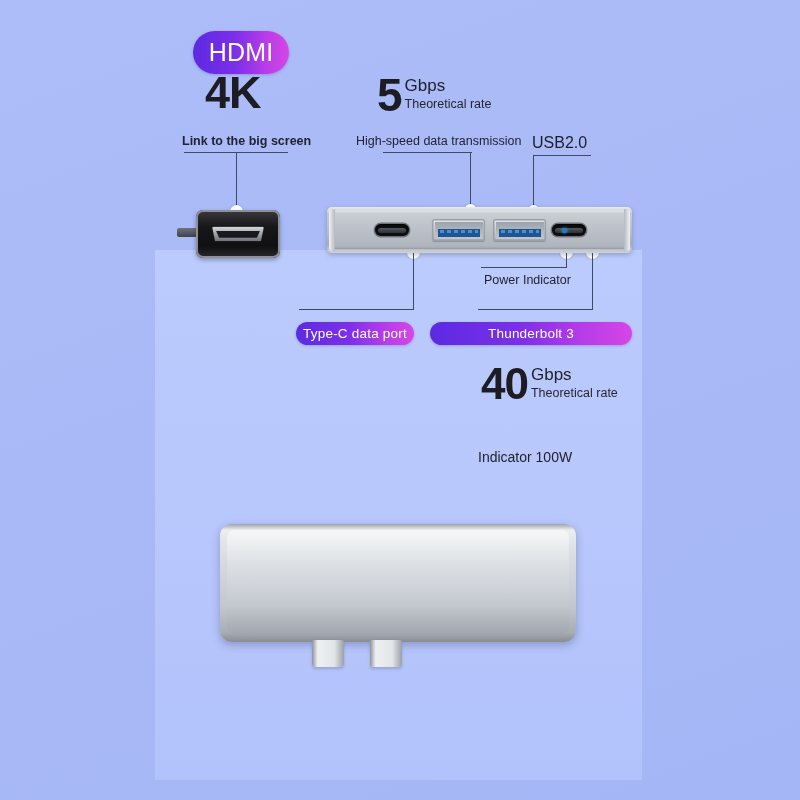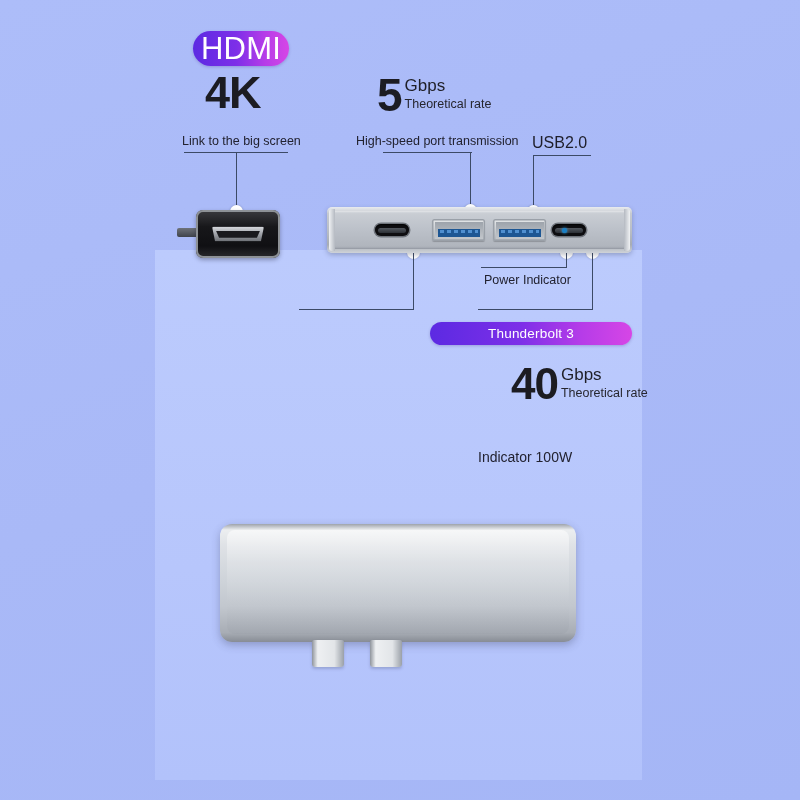--- a/index.html
+++ b/index.html
@@ -40,22 +40,22 @@
     justify-content: center;
     border-radius: 100px;
     color: #ffffff;
     background: linear-gradient(90deg, #5c2ae2 0%, #7d2fe8 45%, #b63ce8 75%, #d646e6 100%);
     box-shadow: 0 1px 3px rgba(60, 30, 120, 0.25);
     letter-spacing: 0.2px;
     white-space: nowrap;
   }
   .pill-hdmi {
     left: 193px; top: 31px;
-    width: 96px; height: 35px;
-    font-size: 31px;
+    width: 96px; height: 43px;
+    font-size: 25px;
     font-weight: 400;
   }
   .pill-usb3 {
     left: 379px; top: 31px;
     width: 104px; height: 35px;
     font-size: 25px;
     font-weight: 400;
   }
   .pill-typec {
     left: 296px; top: 322px;
@@ -76,21 +76,20 @@
   }
   .spec-num {
     font-size: 46px;
     font-weight: 700;
     color: #1c1c22;
     line-height: 0.95;
     letter-spacing: -1px;
   }
   .spec-num-40 {
     font-size: 44px;
-    margin-left: 30px;
   }
   .spec-unit-wrap {
     display: flex;
     flex-direction: column;
     margin-left: 3px;
     padding-top: 3px;
   }
   .spec-unit {
     font-size: 17px;
     color: #1f1f27;
@@ -113,21 +112,21 @@
     left: 481px; top: 363px;
   }
 
   
   .caption {
     position: absolute;
     font-size: 12.5px;
     color: #222230;
     white-space: nowrap;
   }
-  .cap-hdmi  { left: 182px; top: 134px; }
+  .cap-hdmi  { left: 182px; top: 134px; font-weight: bold; }
   .cap-usb3  { left: 356px; top: 134px; }
   .cap-usb2  { left: 532px; top: 134px; font-size: 16px; color: #1e1e2a; }
   .cap-power { left: 484px; top: 273px; }
   .cap-two   { left: 478px; top: 422px; }
   .cap-chg   { left: 478px; top: 449px; font-size: 14px; }
 
   
   .lead {
     position: absolute;
     background: #3c4a66;
@@ -339,21 +338,21 @@
 
   <div class="spec-block spec-40g">
     <div class="spec-num spec-num-40">40</div>
     <div class="spec-unit-wrap">
       <div class="spec-unit">Gbps</div>
       <div class="spec-sub">Theoretical rate</div>
     </div>
   </div>
 
   <div class="caption cap-hdmi">Link to the big screen</div>
-  <div class="caption cap-usb3">High-speed port transmission</div>
+  <div class="caption cap-usb3">High-speed data transmission</div>
   <div class="caption cap-usb2">USB2.0</div>
   <div class="caption cap-power">Power Indicator</div>
   <div class="caption cap-chg">Indicator 100W</div>
 
   <div class="lead lead-h" style="left:184px; top:152px; width:104px;"></div>
   <div class="lead lead-v" style="left:236px; top:152px; height:58px;"></div>
   <div class="dot" style="left:230px; top:205px;"></div>
 
   <div class="lead lead-h" style="left:383px; top:152px; width:89px;"></div>
   <div class="lead lead-v" style="left:470px; top:152px; height:58px;"></div>
@@ -398,19 +397,20 @@
       <div class="port-a-mouth">
         <div class="port-a-tongue"></div>
       </div>
     </div>
 
     <div class="led"></div>
 
     <div class="port port-c port-c2"></div>
   </div>
 
+  <div class="pill pill-typec">Type-C data port</div>
   <div class="pill pill-tb3">Thunderbolt 3</div>
 
   <div class="hero-body"></div>
   <div class="hero-plug hero-plug1"></div>
   <div class="hero-plug hero-plug2"></div>
 
 </div>
 
 </body></html>

